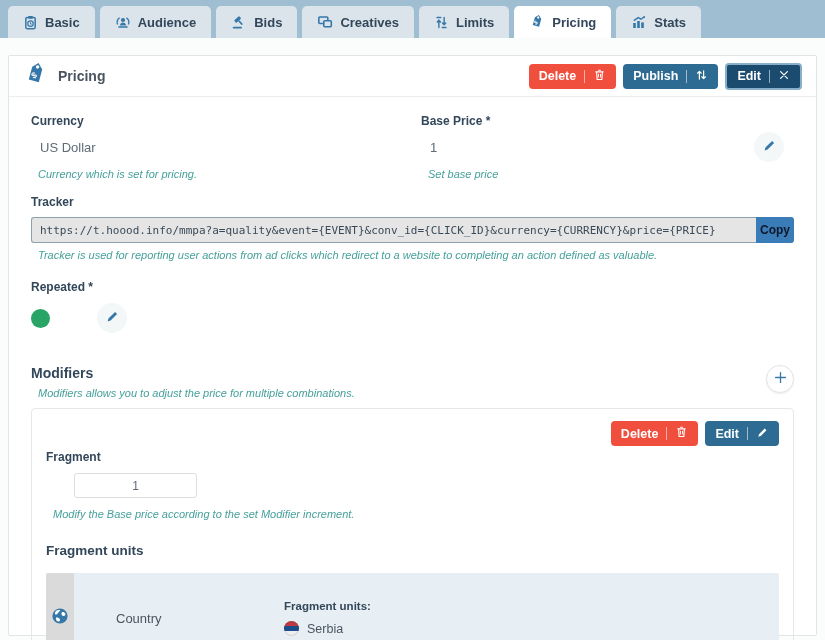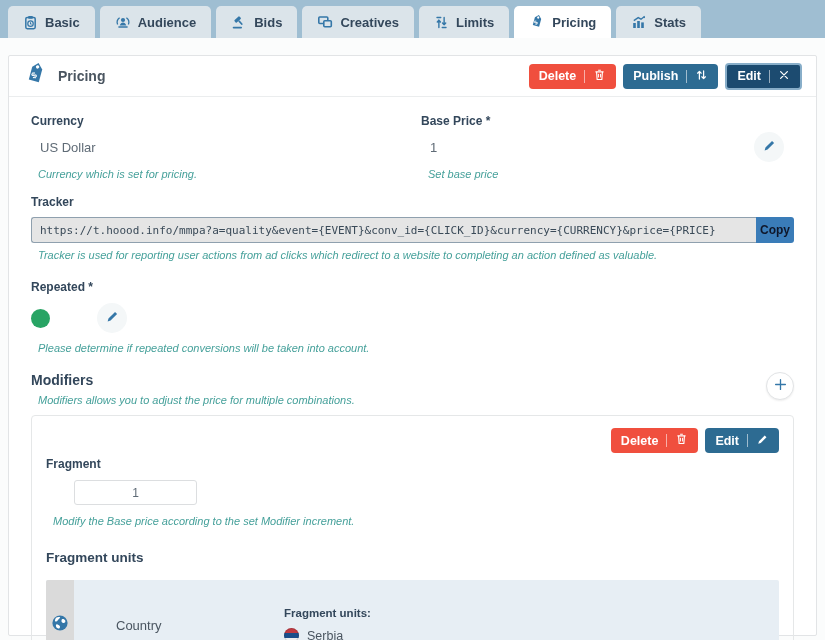--- a/index.html
+++ b/index.html
@@ -79,21 +79,21 @@
     font-family:"Liberation Sans",sans-serif;
   }
   .tracker .hint { margin-top:6px; }
   
   .repeated { margin-top:19px; }
   .repeated-row { display:flex; align-items:center; margin-top:9px; }
   .toggle-dot { width:19px; height:19px; border-radius:50%; background:#28a464; cursor:pointer; }
   .repeated-row .circle-btn { margin-left:47px; }
   .repeated .hint { margin-top:9px; }
   
-  .modifiers-head { margin-top:18px; display:flex; justify-content:space-between; align-items:flex-start; }
+  .modifiers-head { margin-top:32px; display:flex; justify-content:space-between; align-items:flex-start; }
   .section-title { font-size:14px; font-weight:700; color:#33475b; }
   .modifiers-head .hint { margin-top:6px; }
   .plus-btn {
     width:28px; height:28px; border-radius:50%; background:#fff;
     border:1px solid #e2e4e6; box-shadow:0 1px 2px rgba(0,0,0,.07);
     display:flex; align-items:center; justify-content:center; cursor:pointer;
   }
   
   .mod-card {
     margin-top:9px; border:1px solid #e5e7e8; border-radius:4px;
@@ -292,21 +292,20 @@
     <div class="repeated">
       <div class="field-label">Repeated *</div>
       <div class="repeated-row">
         <span class="toggle-dot"></span>
         <button class="circle-btn">
           <span><svg width="15" height="15" viewBox="0 0 16 16">
                 <path d="M2.8 13.2l.9-3.1 7-7 2.2 2.2-7 7-3.1.9z" fill="#3577a8"></path>
               </svg></span>
         </button>
       </div>
-      <div class="hint">Please determine if repeated conversions will be taken into account.</div>
     </div>
 
     <div class="modifiers-head">
       <div>
         <div class="section-title">Modifiers</div>
         <div class="hint">Modifiers allows you to adjust the price for multiple combinations.</div>
       </div>
       <button class="plus-btn">
         <span><svg width="15" height="15" viewBox="0 0 16 16">
               <path d="M8 2.8v10.4M2.8 8h10.4" stroke="#3577a8" stroke-width="1.4" stroke-linecap="round"></path>

